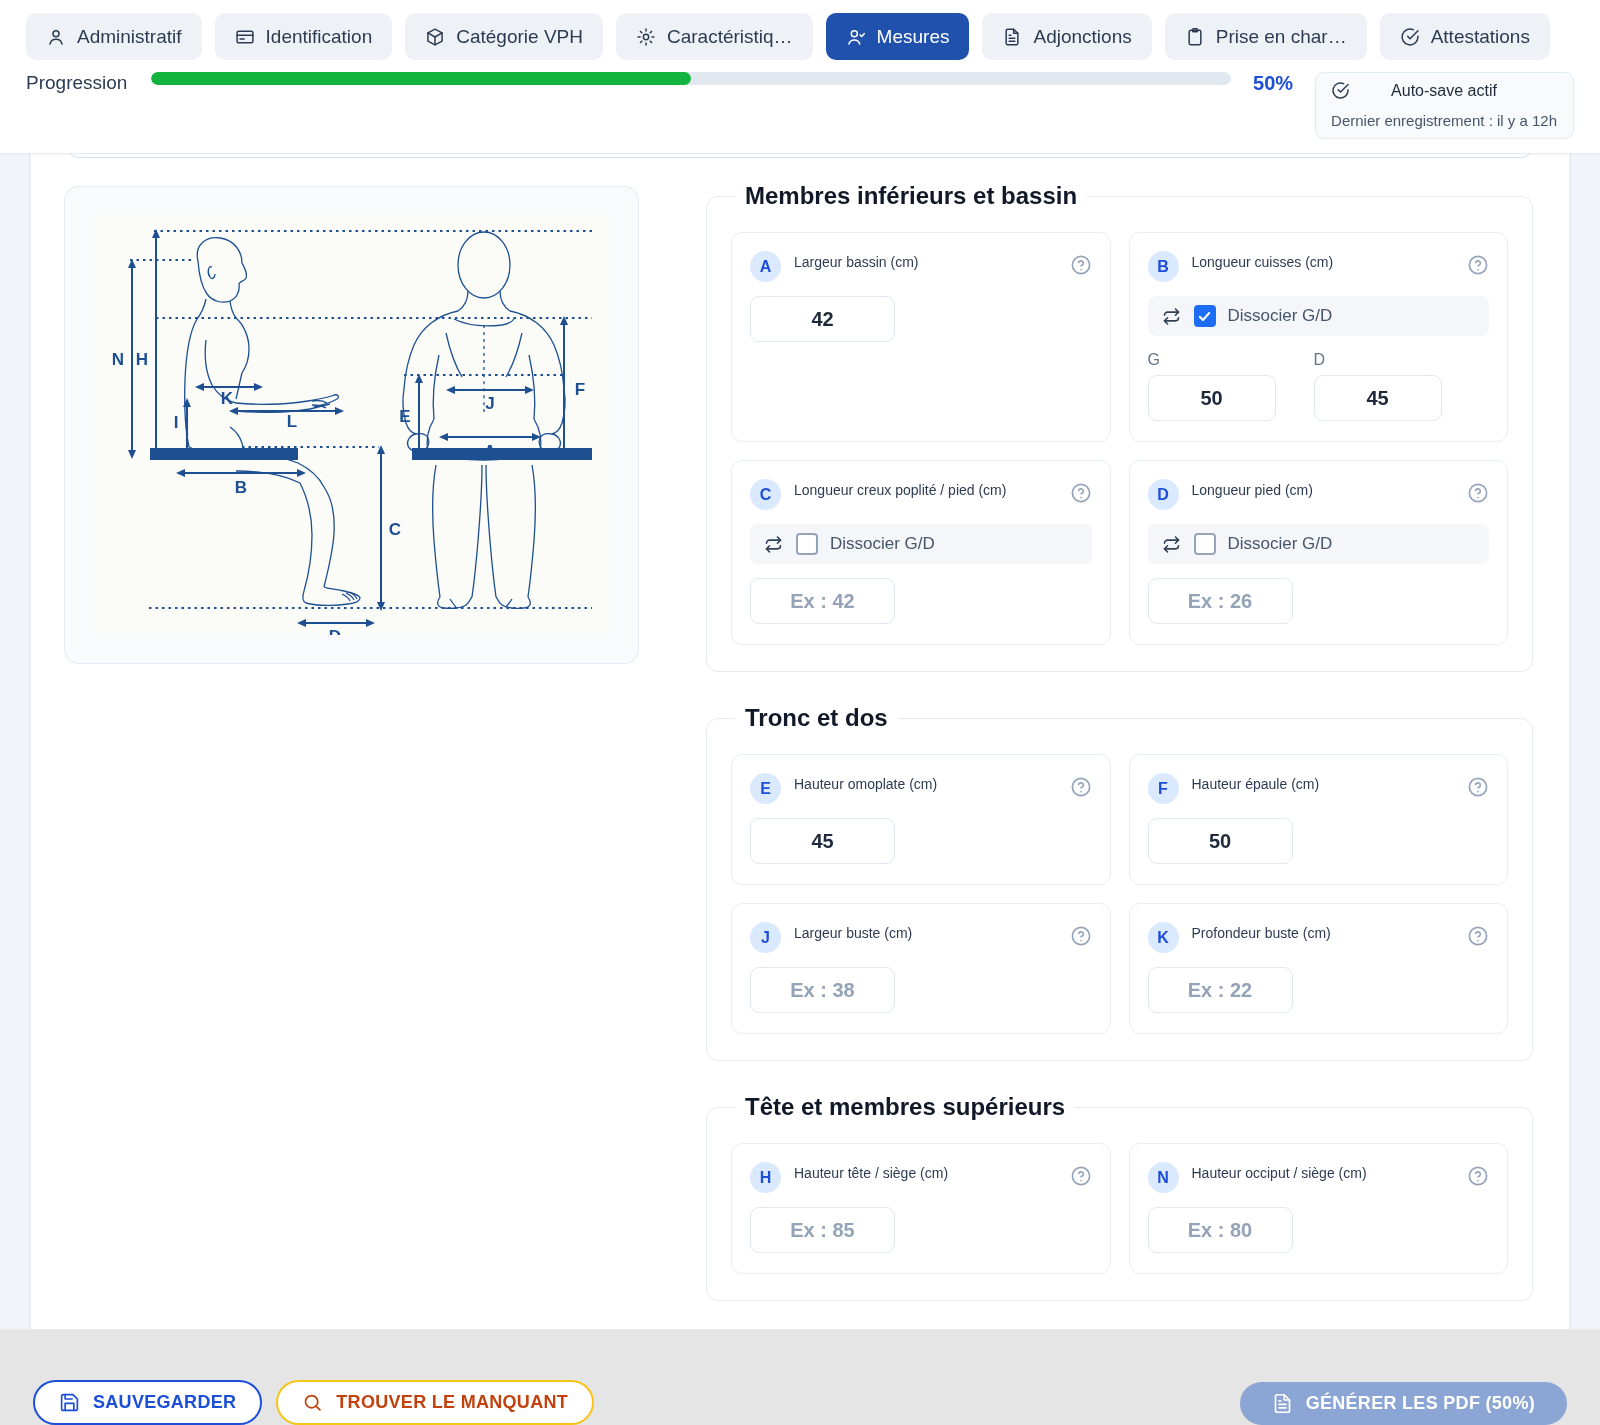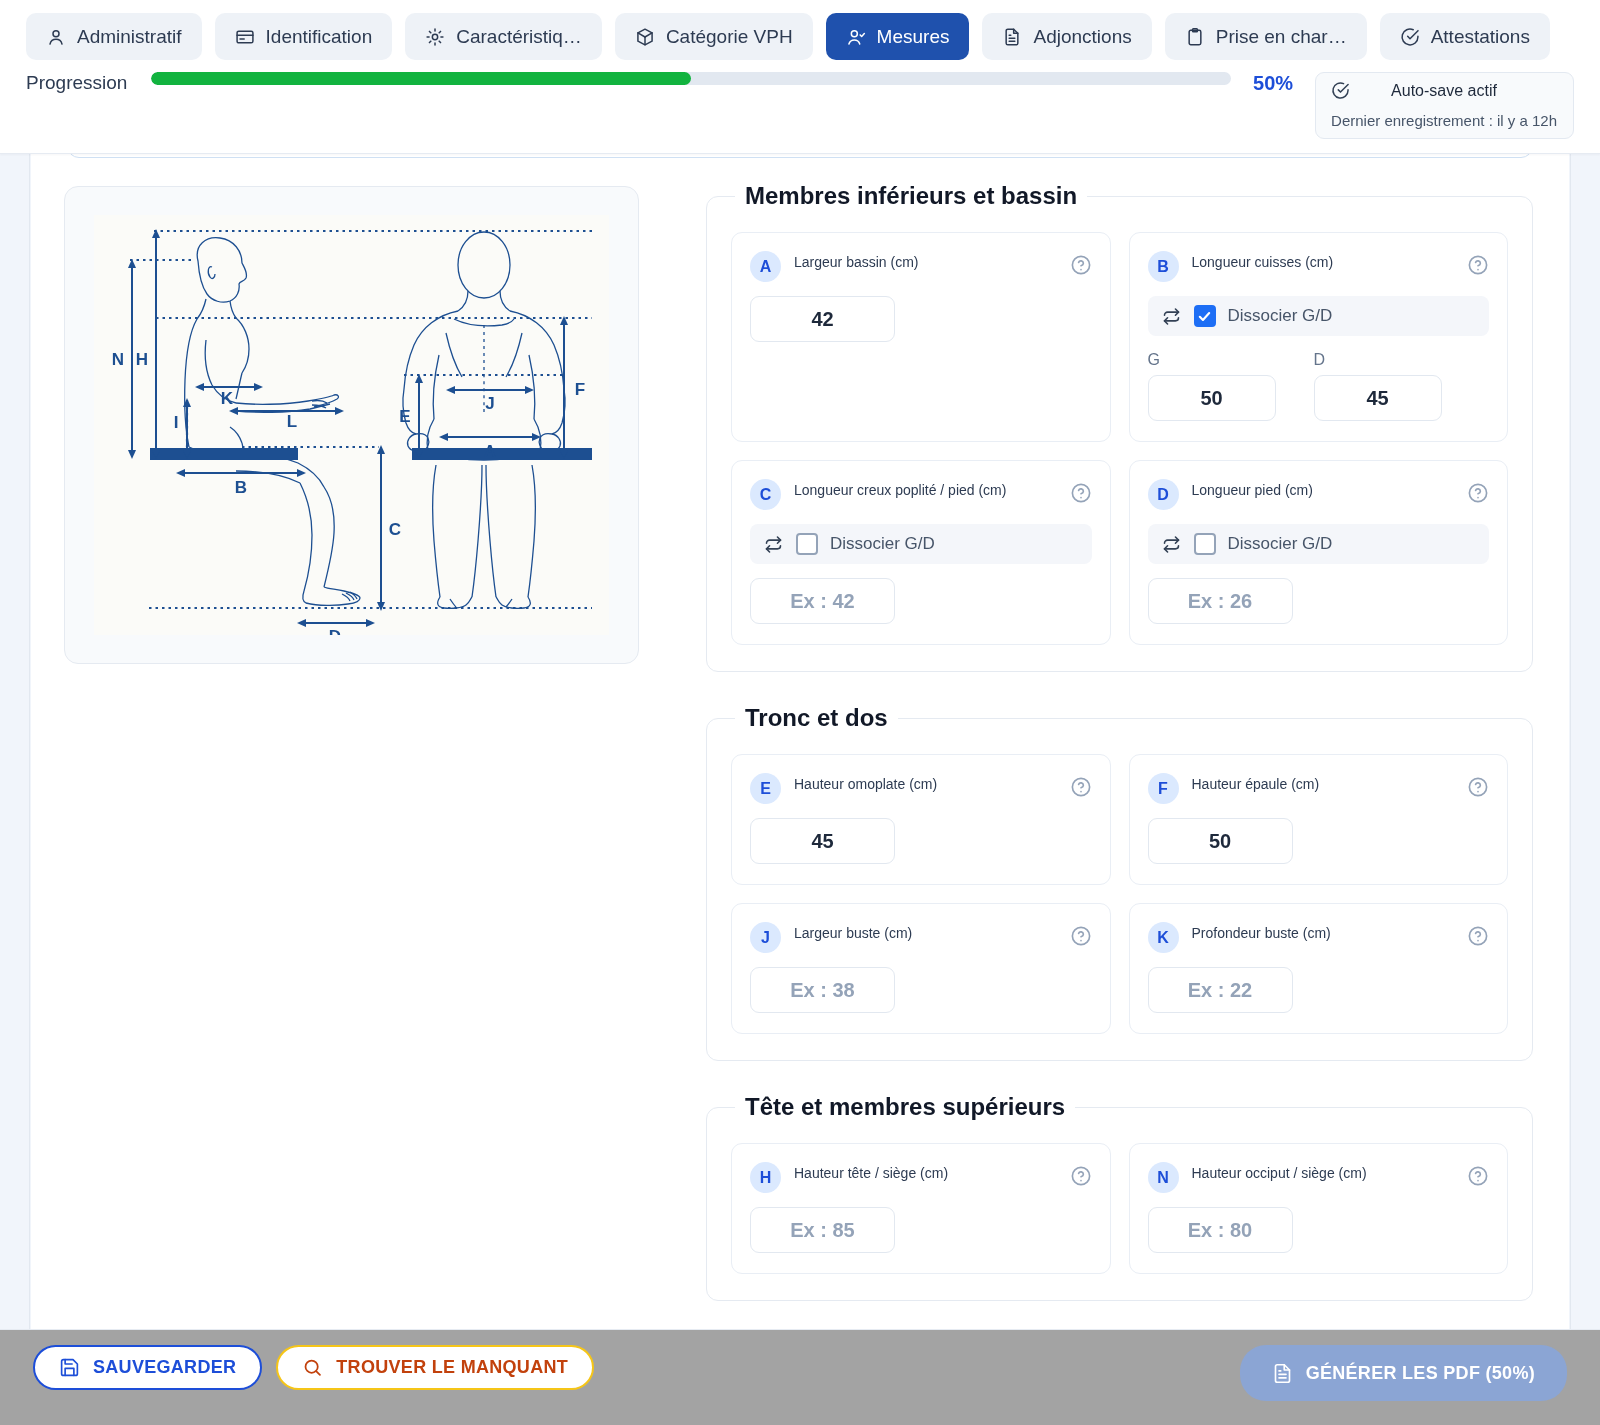--- a/index.html
+++ b/index.html
@@ -160,42 +160,42 @@
   .field.ph { color: #94a3b8; }
 
   .gdrow { display: flex; gap: 38px; margin-top: 15px; }
   .gdcol { display: flex; flex-direction: column; }
   .gdcap { font-size: 16px; color: #64748b; margin-bottom: 6px; }
   .gdcol .field { margin-top: 0; width: 128px; }
 
   
   .bottombar {
     flex: 0 0 auto; height: 96px;
-    background: #a3a3a3;
+    background: #e5e5e5;
     border-top: 1px solid #e6ebf2;
-    display: flex; align-items: flex-start; justify-content: space-between;
-    padding: 15px 33px;
+    display: flex; align-items: flex-end; justify-content: space-between;
+    padding: 0 33px;
     position: relative; z-index: 5;
   }
   .btn {
     display: inline-flex; align-items: center; gap: 13px;
     height: 45px; padding: 0 24px;
     border-radius: 23px;
     font-size: 18px; font-weight: bold;
     letter-spacing: .3px;
     cursor: pointer;
     background: #ffffff;
     font-family: "Liberation Sans", sans-serif;
   }
   .btn .ic svg { display: block; width: 21px; height: 21px; }
   .btn-save { border: 2px solid #1d4ed8; color: #1d4ed8; }
   .btn-find { border: 2px solid #f5c518; color: #c2410c; margin-left: 14px; }
   .btn-pdf {
     border: none; background: #8ba5d4; color: #ffffff;
-    height: 56px; padding: 0 32px; border-radius: 26px;
+    height: 43px; padding: 0 32px; border-radius: 26px;
   }
   .leftbtns { display: flex; align-items: center; }
 </style>
 </head>
 <body>
 
 <div class="app">
 
   <div class="header">
     <div class="tabbar" id="tabbar">
@@ -210,40 +210,40 @@
         </button>
         <button class="tab">
           <span class="ic">
             <svg viewBox="0 0 24 24" width="20" height="20" fill="none" stroke="#2d3b52" stroke-width="1.8" stroke-linecap="round" stroke-linejoin="round">
               <rect x="2.5" y="5" width="19" height="14" rx="2"></rect>
               <path d="M2.5 10h19"></path>
               <path d="M6 14.5h5"></path>
             </svg>
           </span>
           <span>Identification</span>
-        </button>
-        <button class="tab">
-          <span class="ic">
-            <svg viewBox="0 0 24 24" width="20" height="20" fill="none" stroke="#2d3b52" stroke-width="1.8" stroke-linecap="round" stroke-linejoin="round">
-              <circle cx="12" cy="12" r="3.2"></circle>
-              <path d="M12 2.5v2.4M12 19.1v2.4M21.5 12h-2.4M4.9 12H2.5M18.7 5.3l-1.7 1.7M7 17l-1.7 1.7M18.7 18.7 17 17M7 7 5.3 5.3"></path>
-            </svg>
-          </span>
-          <span>Caractéristiq…</span>
         </button>
         <button class="tab">
           <span class="ic">
             <svg viewBox="0 0 24 24" width="20" height="20" fill="none" stroke="#2d3b52" stroke-width="1.8" stroke-linecap="round" stroke-linejoin="round">
               <path d="M12 2.6 20.5 7v10L12 21.4 3.5 17V7z"></path>
               <path d="M12 12 20.5 7"></path>
               <path d="M12 12 3.5 7"></path>
               <path d="M12 12v9.4"></path>
             </svg>
           </span>
           <span>Catégorie VPH</span>
+        </button>
+        <button class="tab">
+          <span class="ic">
+            <svg viewBox="0 0 24 24" width="20" height="20" fill="none" stroke="#2d3b52" stroke-width="1.8" stroke-linecap="round" stroke-linejoin="round">
+              <circle cx="12" cy="12" r="3.2"></circle>
+              <path d="M12 2.5v2.4M12 19.1v2.4M21.5 12h-2.4M4.9 12H2.5M18.7 5.3l-1.7 1.7M7 17l-1.7 1.7M18.7 18.7 17 17M7 7 5.3 5.3"></path>
+            </svg>
+          </span>
+          <span>Caractéristiq…</span>
         </button>
         <button class="tab active">
           <span class="ic">
             <svg viewBox="0 0 24 24" width="20" height="20" fill="none" stroke="#ffffff" stroke-width="1.8" stroke-linecap="round" stroke-linejoin="round">
               <circle cx="10" cy="8" r="3.6"></circle>
               <path d="M3.5 20.5a6.8 6.8 0 0 1 13 0"></path>
               <path d="m17 9.5 1.8 1.8 3.2-3.4"></path>
             </svg>
           </span>
           <span>Mesures</span>

